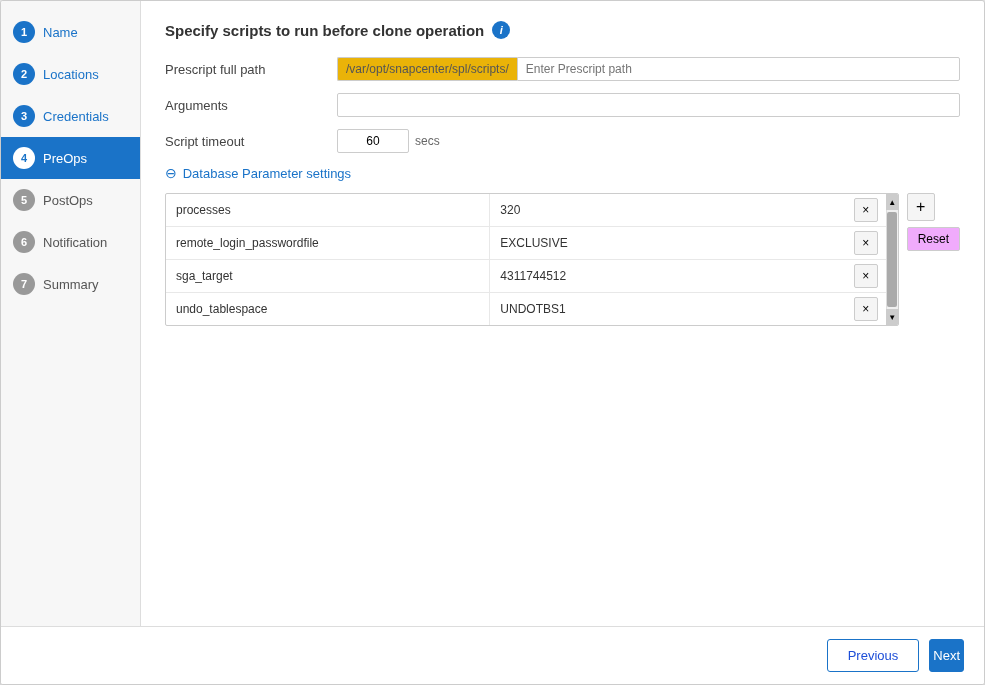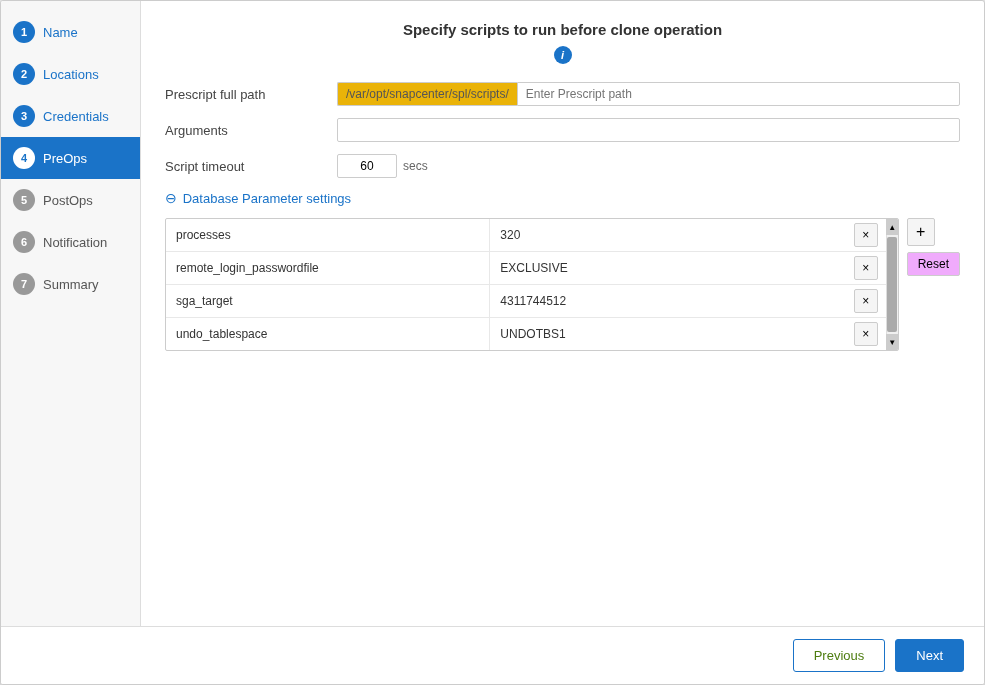--- a/index.html
+++ b/index.html
@@ -112,21 +112,20 @@
     }
 
     .section-title {
       font-size: 15px;
       font-weight: bold;
       color: #333;
       margin-bottom: 18px;
       display: flex;
       align-items: center;
       gap: 8px;
-      flex-direction: column;
     }
 
     .info-icon {
       width: 18px;
       height: 18px;
       border-radius: 50%;
       background: #1a73c8;
       color: #fff;
       display: inline-flex;
       align-items: center;
@@ -185,21 +184,21 @@
       outline: none;
     }
 
     .timeout-container {
       display: flex;
       align-items: center;
       gap: 6px;
     }
 
     .timeout-input {
-      width: 60px;
+      width: 72px;
       border: 1px solid #ccc;
       padding: 4px 8px;
       font-size: 12px;
       border-radius: 2px;
       outline: none;
       text-align: center;
     }
 
     .timeout-unit {
       color: #666;
@@ -344,32 +343,32 @@
       padding: 12px 20px;
       display: flex;
       justify-content: flex-end;
       gap: 10px;
       background: #fff;
     }
 
     .btn-previous {
       background: #fff;
       border: 1px solid #1a73c8;
-      color: #4d7c0f;
+      color: #1d4ed8;
       padding: 8px 20px;
       border-radius: 3px;
       cursor: pointer;
       font-size: 13px;
     }
 
     .btn-next {
       background: #1a73c8;
       border: 1px solid #1a73c8;
       color: #fff;
-      padding: 8px 20px;
+      padding: 8px 3px;
       border-radius: 3px;
       cursor: pointer;
       font-size: 13px;
     }
 
     .params-row-container {
       display: flex;
       max-height: 140px;
       overflow: hidden;
     }

